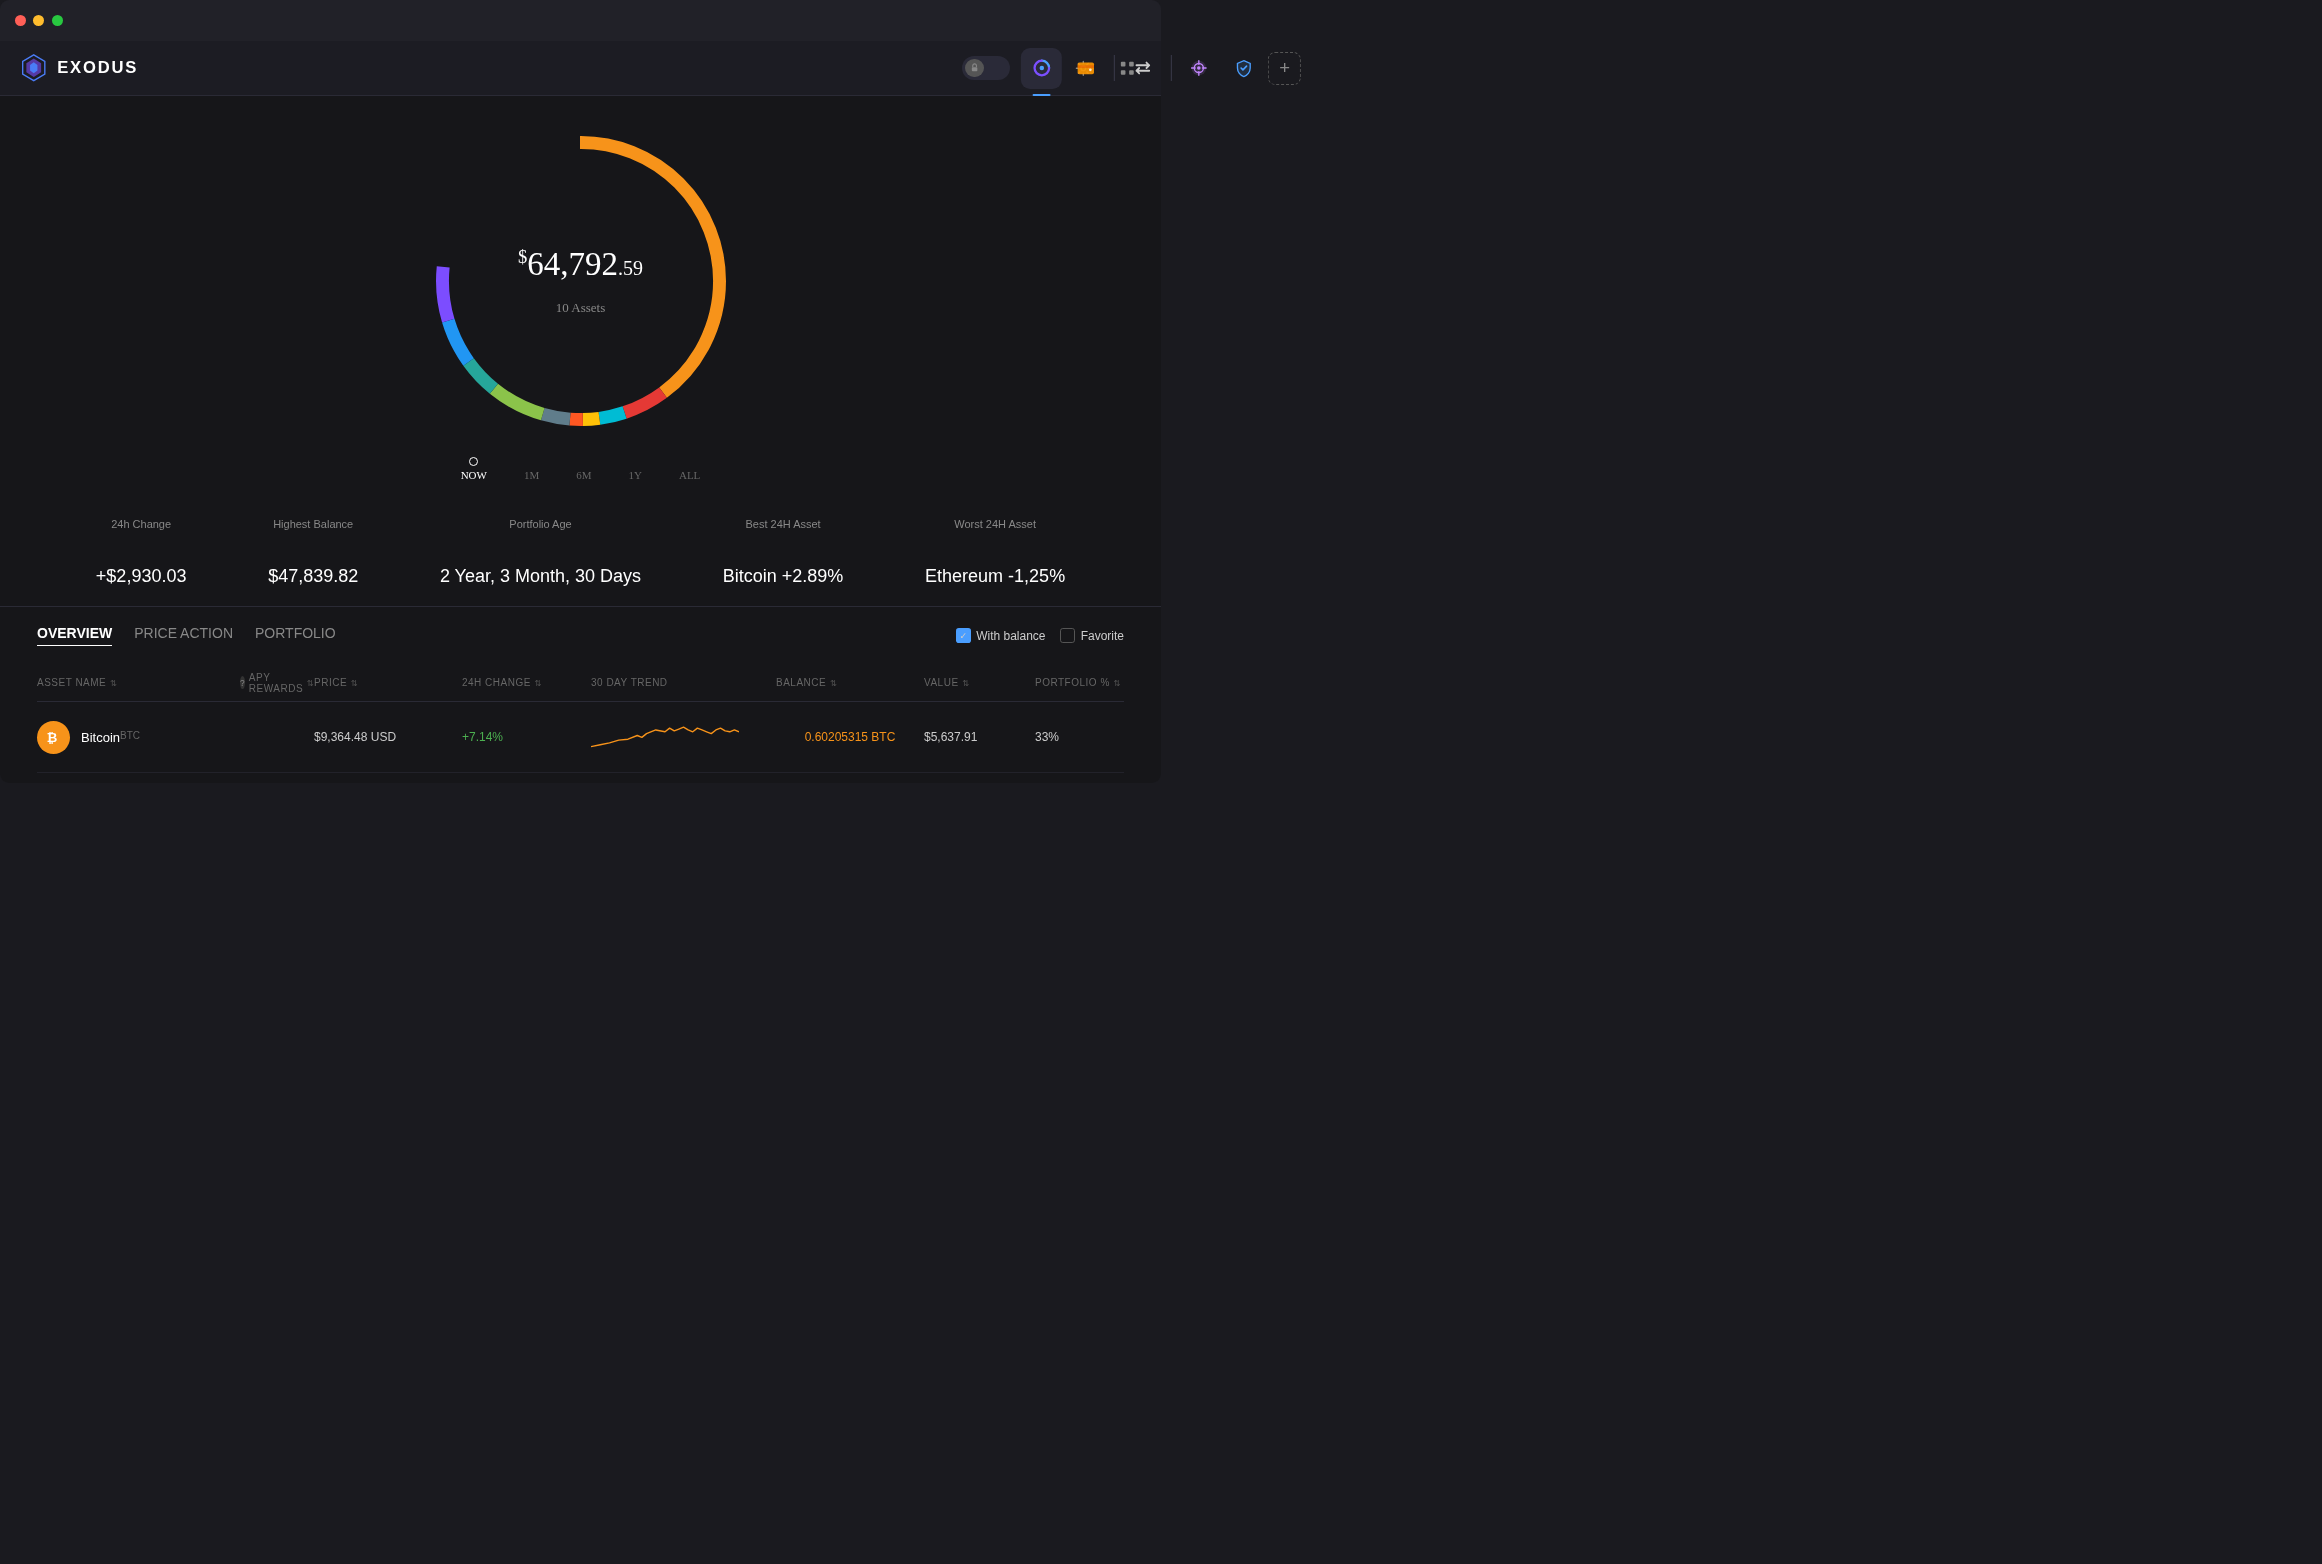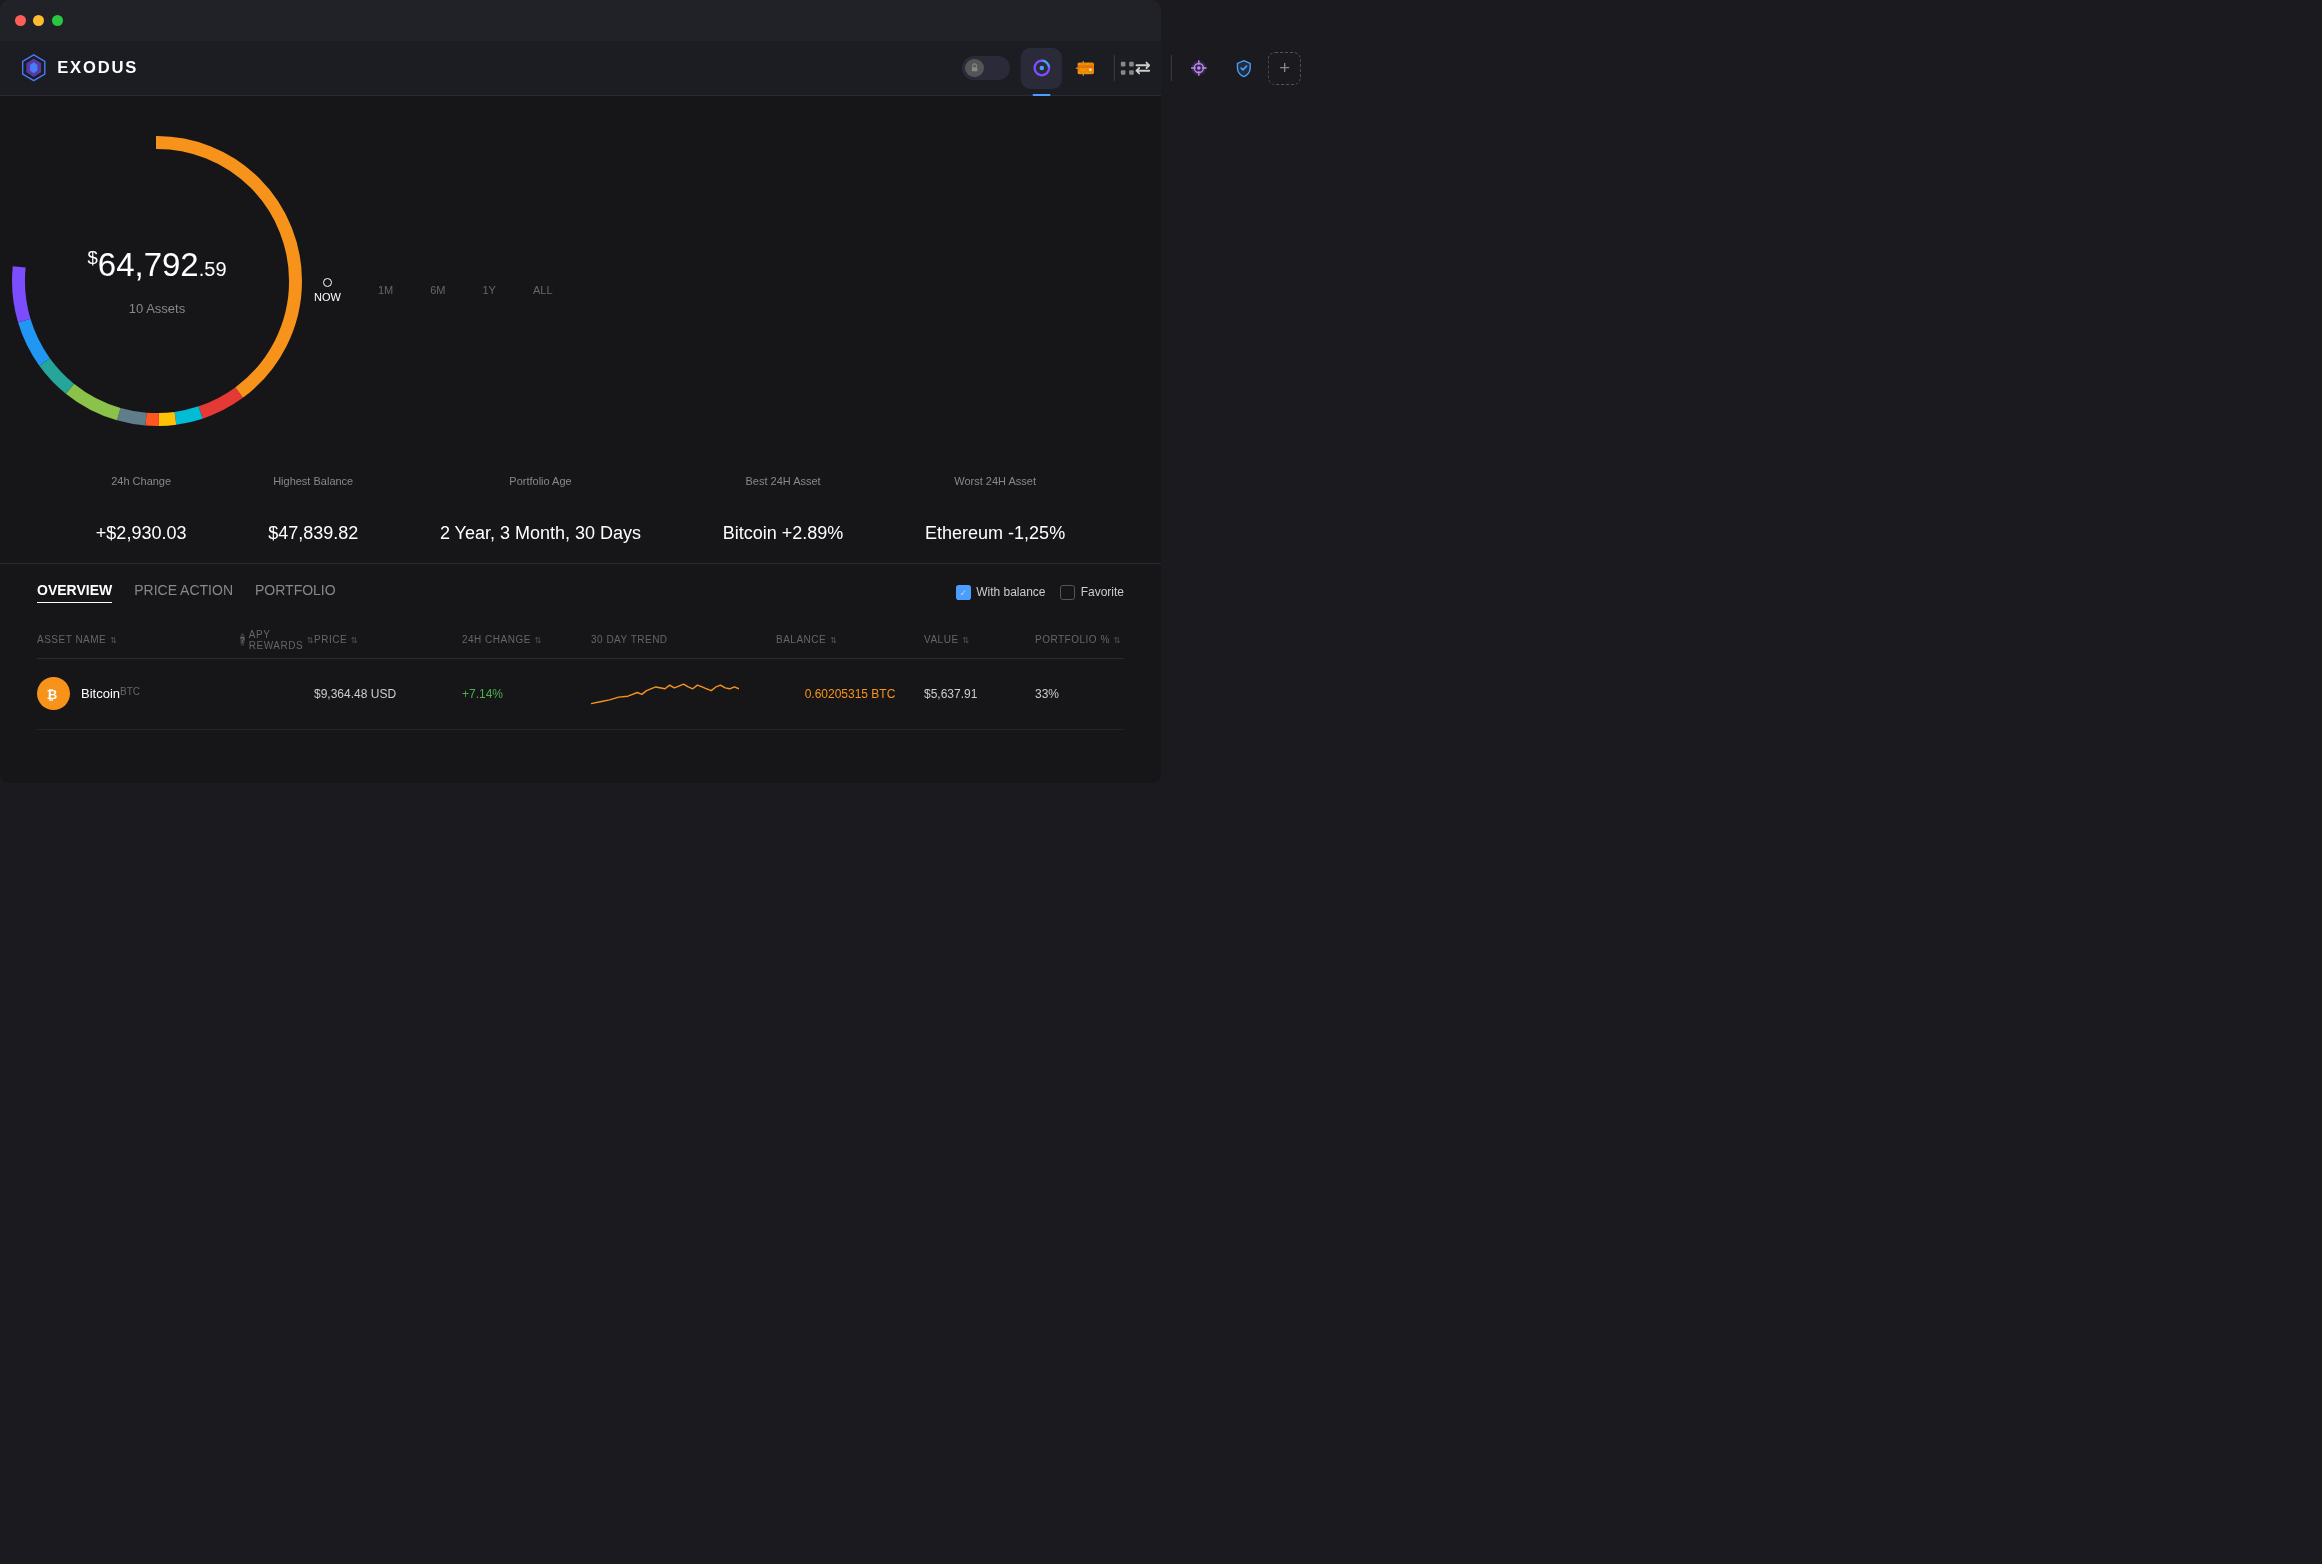--- a/index.html
+++ b/index.html
@@ -155,23 +155,24 @@
     
     .main {
       background: #161619;
       height: calc(783px - 96px);
       overflow-y: auto;
     }
 
     
     .chart-section {
       display: flex;
-      flex-direction: row;
+      flex-direction: column;
       align-items: center;
       padding: 28px 0 18.5px;
+      font-family: Liberation Serif, serif;
     }
 
     .donut-container {
       position: relative;
       width: 314px;
       height: 314px;
     }
     .donut-svg {
       width: 314px;
       height: 314px;
@@ -200,21 +201,21 @@
     }
     .donut-sub {
       font-size: 13px;
       color: #888;
       margin-top: 17px;
     }
 
     
     .time-selector {
       display: flex;
-      align-items: center;
+      align-items: flex-end;
       gap: 37px;
       margin-top: 18.5px;
       position: relative;
     }
     .time-dot-label {
       display: flex;
       flex-direction: column;
       align-items: center;
       gap: 3.7px;
     }

